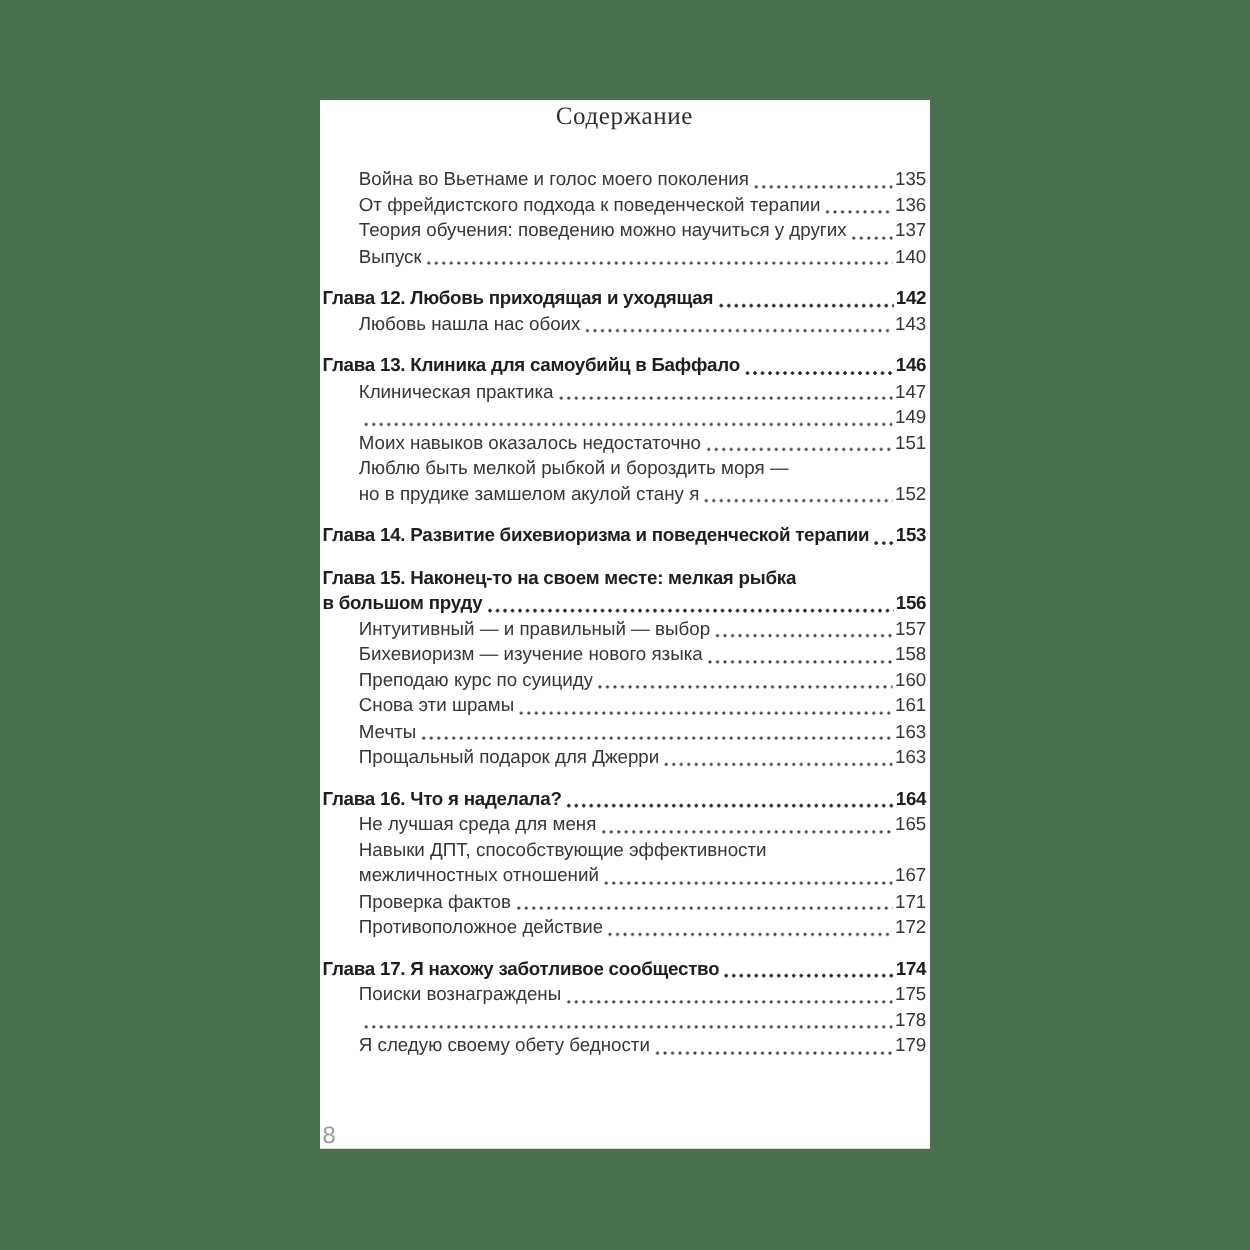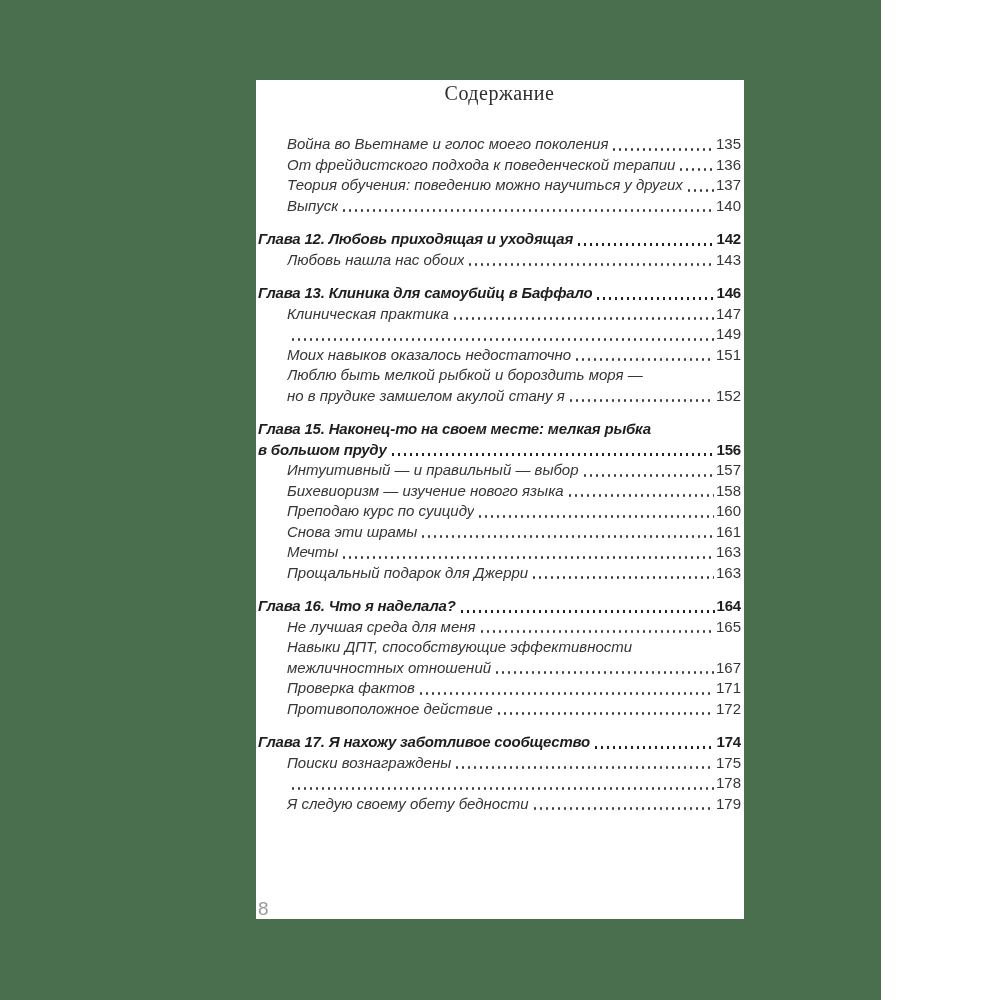--- a/index.html
+++ b/index.html
@@ -1,21 +1,21 @@
 <!DOCTYPE html>
 <html><head>
 <meta charset="utf-8">
 <style>
   html, body {
     margin: 0;
     padding: 0;
   }
   .stage {
     position: relative;
-    width: 881px;
+    width: 1000px;
     height: 1000px;
     background: #4A6F4F;
     overflow: hidden;
     font-family: "Liberation Sans", "DejaVu Sans", sans-serif;
   }
   .book-page {
     position: absolute;
     left: 256px;
     top: 80px;
     width: 488px;
@@ -51,21 +51,20 @@
     color: #1e1e1e;
     letter-spacing: -0.2px;
     align-items: flex-end;
   }
   .row.sub {
     padding-left: 29px;
   }
   .title {
     flex: 0 1 auto;
     overflow: hidden;
-    font-style: italic;
   }
   .leader {
     flex: 1 1 auto;
     min-width: 8px;
     align-self: flex-end;
     height: 3px;
     margin: 0 2px 4px 3px;
     background-image: radial-gradient(circle, #3d3d3d 1.05px, rgba(0,0,0,0) 1.35px);
     background-size: 6px 3px;
     background-position: left bottom;
@@ -144,20 +143,25 @@
         </div>
         <div class="row sub">
           <span class="title">Люблю быть мелкой рыбкой и бороздить моря —</span>
         </div>
         <div class="row sub">
           <span class="title">но в прудике замшелом акулой стану я</span>
           <span class="leader"></span>
           <span class="pagenum">152</span>
         </div>
         <div class="row chapter gap">
+          <span class="title">Глава 14. Развитие бихевиоризма и поведенческой терапии</span>
+          <span class="leader"></span>
+          <span class="pagenum">153</span>
+        </div>
+        <div class="row chapter gap">
           <span class="title">Глава 15. Наконец-то на своем месте: мелкая рыбка</span>
         </div>
         <div class="row chapter">
           <span class="title">в большом пруду</span>
           <span class="leader"></span>
           <span class="pagenum">156</span>
         </div>
         <div class="row sub">
           <span class="title">Интуитивный — и правильный — выбор</span>
           <span class="leader"></span>

